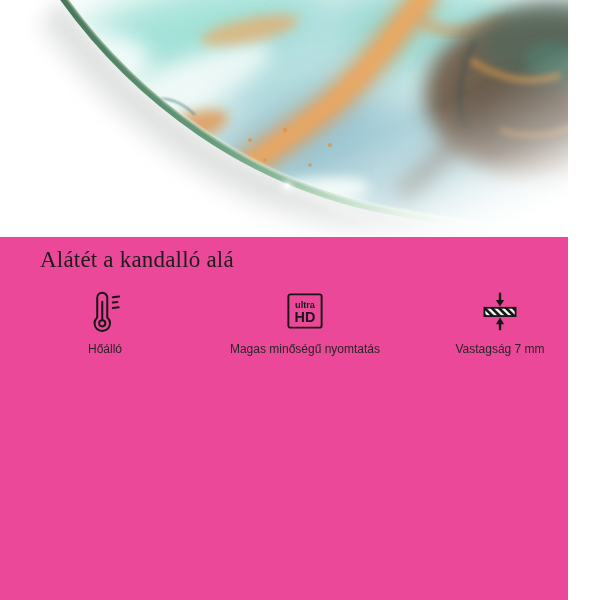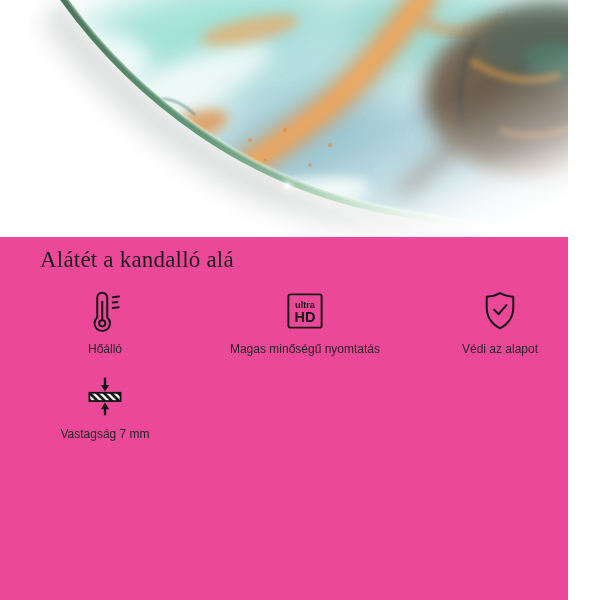--- a/index.html
+++ b/index.html
@@ -168,29 +168,20 @@
         <div class="ficon">
           <svg width="42" height="42" viewBox="0 0 48 48">
             <rect class="icon-stroke" x="5" y="5" width="38" height="38" rx="2.5" stroke-width="2.4"></rect>
             <text x="24" y="20" text-anchor="middle" font-size="10.5" font-weight="700" fill="#161616" font-family="Liberation Sans, sans-serif">ultra</text>
             <text x="24" y="37" text-anchor="middle" font-size="16.5" font-weight="800" fill="#161616" font-family="Liberation Sans, sans-serif">HD</text>
           </svg>
         </div>
         <div class="flabel">Magas minőségű nyomtatás</div>
       </div>
 
-      <div class="feature">
-        <div class="ficon">
-          <svg width="44" height="44" viewBox="0 0 48 48">
-            <path class="icon-stroke" stroke-width="2.4" stroke-linejoin="round" d="M24,4.5 C28.5,7 33.5,8.2 38.5,8.4 L38.5,20 C38.5,31 32.5,38.5 24,43 C15.5,38.5 9.5,31 9.5,20 L9.5,8.4 C14.5,8.2 19.5,7 24,4.5 Z"></path>
-            <path class="icon-stroke" stroke-width="2.4" stroke-linecap="round" stroke-linejoin="round" d="M17.5,22.5 L22.5,27.5 L31,17.5"></path>
-          </svg>
-        </div>
-        <div class="flabel">Védi az alapot</div>
-      </div>
 
 
 
       <div class="feature">
         <div class="ficon">
           <svg width="44" height="46" viewBox="0 0 48 48">
             <defs>
               <pattern id="hatchP" width="5.5" height="5.5" patternUnits="userSpaceOnUse" patternTransform="rotate(-45)">
                 <rect width="5.5" height="5.5" fill="#ffffff"></rect>
                 <rect width="3" height="5.5" fill="#161616"></rect>

